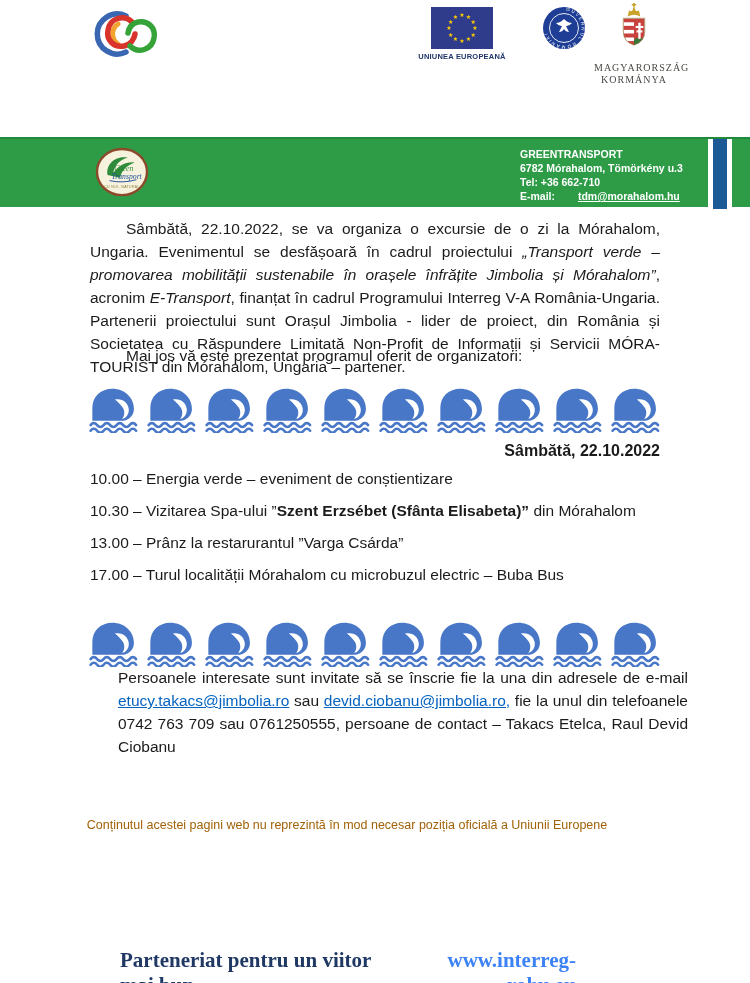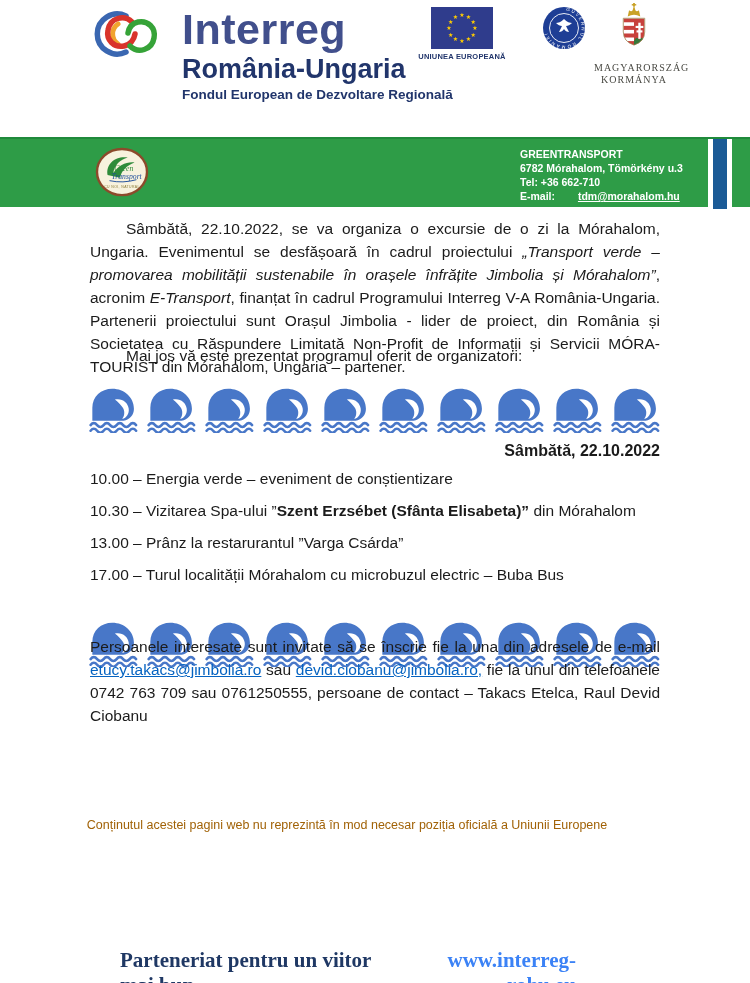--- a/index.html
+++ b/index.html
@@ -31,46 +31,41 @@
   .para{position:absolute;left:90px;width:570px;font-size:15.5px;line-height:23px;text-align:justify;}
   .p1{top:217px;text-indent:36px;}
   .intro2{top:344px;text-indent:36px;text-align:left;}
   .em{font-style:italic;}
   .waves{position:absolute;left:88px;width:574px;display:flex;justify-content:space-between;}
   .waves1{top:386px;}
   .waves2{top:620px;}
   .prog-title{position:absolute;top:442px;left:90px;width:570px;text-align:right;font-size:16px;font-weight:700;}
   .prog-list{position:absolute;top:470px;left:90px;width:600px;}
   .prog-item{font-size:15.5px;line-height:18px;margin-bottom:14px;}
-  .p2{top:635px;}
+  .p2{top:666px;margin-left:28px;}
   .p2 a{color:#0563C1;text-decoration:underline;}
   .disclaimer{position:absolute;top:818px;left:0;width:694px;text-align:center;font-size:12.5px;color:#a16207;}
   
   .footer{position:absolute;top:948px;left:0;width:644px;box-sizing:border-box;
       padding:0 68px 0 120px;display:flex;justify-content:space-between;
       font-family:"Liberation Serif",serif;font-size:21px;color:#1F3864;font-weight:bold;}
   .footer a{color:#3b82f6;text-decoration:none;text-align:right;}
 </style>
 </head>
 <body>
 
 <div class="page">
 
   <div class="interreg-block">
     <svg width="84" height="56" viewBox="0 0 84 56">
       <path d="M38 10 A20 20 0 1 0 38 46" stroke="#3A67B1" stroke-width="5.5" fill="none" stroke-linecap="round"></path>
       <path d="M30 18 A12 12 0 0 0 30 38" stroke="#F0A32F" stroke-width="5" fill="none" stroke-linecap="round"></path>
       <path d="M44 16 C36 8 22 12 20 24 C18 34 26 42 36 40 C42 38.8 46 34 47 28" stroke="#D9342B" stroke-width="5.5" fill="none" stroke-linecap="round"></path>
       <path d="M42 40 C50 48 64 44 66 32 C68 22 60 14 50 16 C44.5 17.2 41 21 40 27" stroke="#36A338" stroke-width="5.5" fill="none" stroke-linecap="round"></path>
     </svg>
-    <div class="interreg-text">
-      <div class="interreg-brand">Interreg</div>
-      <div class="interreg-program">România-Ungaria</div>
-      <div class="interreg-fund">Fondul European de Dezvoltare Regională</div>
-    </div>
   </div>
 
   <div class="eu-block">
     <svg width="62" height="42" viewBox="0 0 62 42">
       <rect width="62" height="42" fill="#2F3C8C"></rect>
       <g fill="#FFCC00" font-size="6" text-anchor="middle" font-family="DejaVu Sans, sans-serif">
         <text x="31" y="10">★</text>
           <text x="37.5" y="11.7">★</text>
           <text x="42.3" y="16.5">★</text>
         <text x="44" y="23">★</text>

